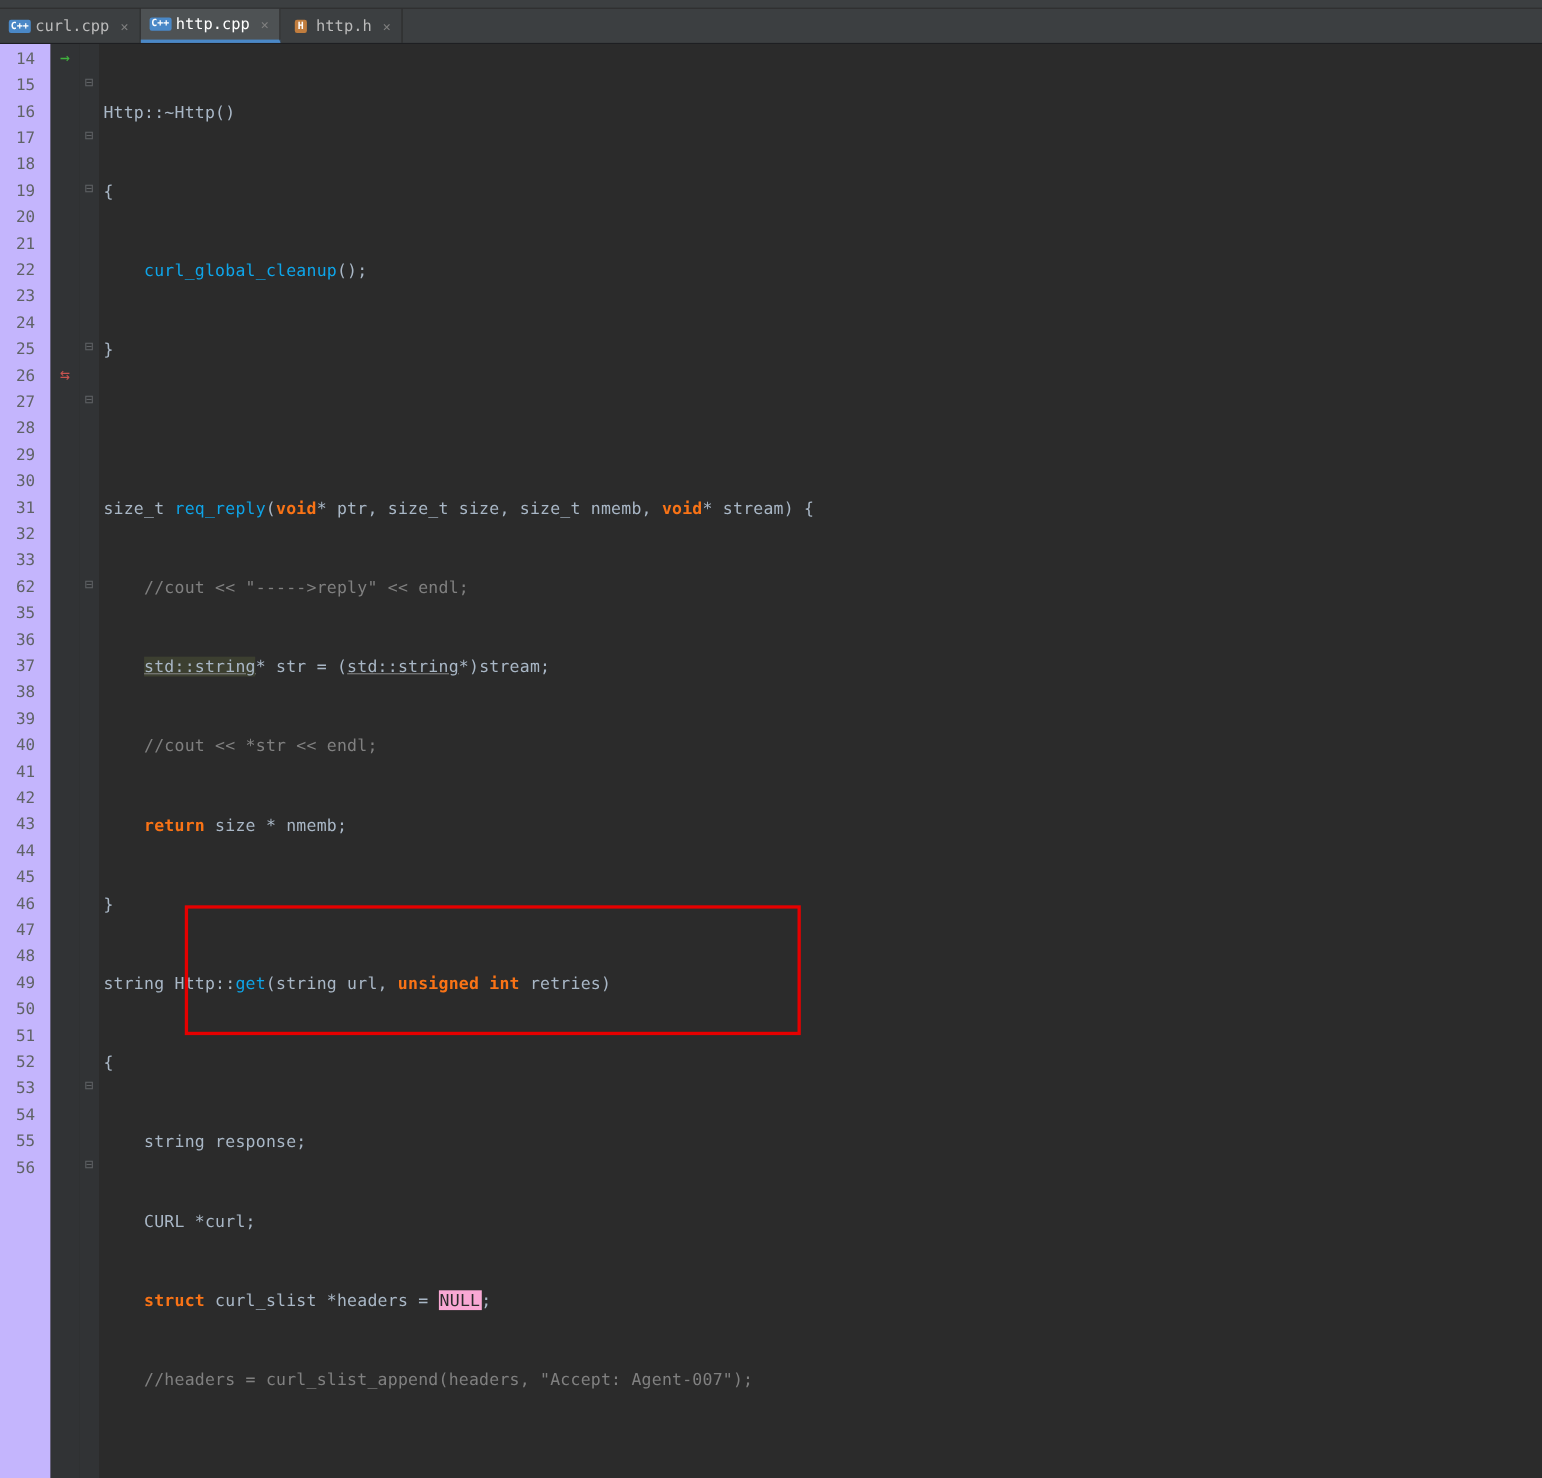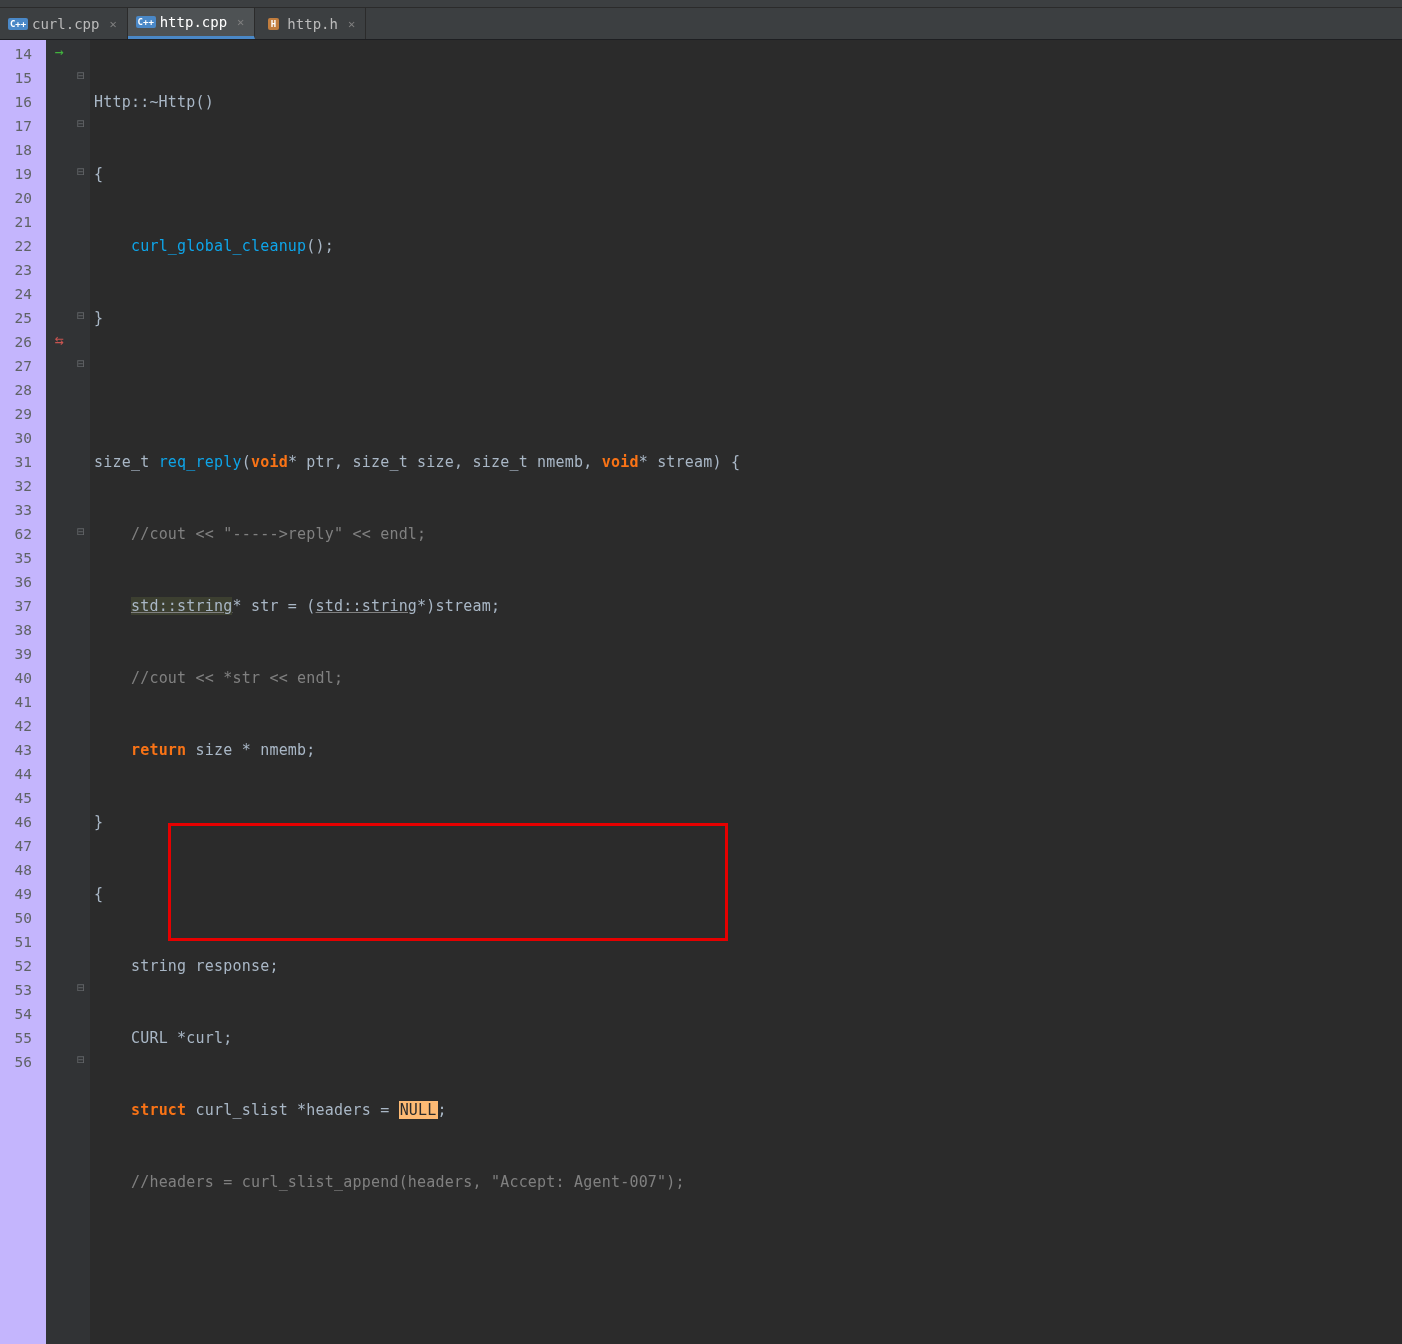--- a/index.html
+++ b/index.html
@@ -84,21 +84,21 @@
   position: relative;
   font-size: 15px;
   letter-spacing: 0.2px;
 }
 .code .line { height: 24px; position: relative; }
 .kw-bold { color: #f97316; font-weight: bold; }
 .comment { color: #808080; }
 .ident { color: #a9b7c6; }
 .fn { color: #0ea5e9; }
 .highlighted-bg { background: #3c3f30; }
-.null-hl { background: #fdba74; color: #2b2b2b; padding: 0 1px; }
+.null-hl { background: #f9a8d4; color: #2b2b2b; padding: 0 1px; }
 .redbox {
   position: absolute;
   border: 3px solid #e60000;
   pointer-events: none;
 }
 .arrow-in { color: #41b33e; }
 .arrow-both { color: #c75450; }
 .underline { text-decoration: underline; text-decoration-color: #808080; text-decoration-style: solid; }
 .cpp-icon {
   background: #4a88c7;
@@ -287,20 +287,21 @@
     <div class="line"><span class="ident">{</span></div>
     <div class="line">    <span class="fn">curl_global_cleanup</span><span>();</span></div>
     <div class="line"><span>}</span></div>
     <div class="line"></div>
     <div class="line"><span>size_t </span><span class="fn">req_reply</span><span>(</span><span class="kw-bold">void</span><span>* ptr, size_t size, size_t nmemb, </span><span class="kw-bold">void</span><span>* stream) {</span></div>
     <div class="line">    <span class="comment">//cout &lt;&lt; "-----&gt;reply" &lt;&lt; endl;</span></div>
     <div class="line">    <span class="highlighted-bg underline">std::string</span><span>* str = (</span><span class="underline">std::string</span><span>*)stream;</span></div>
     <div class="line">    <span class="comment">//cout &lt;&lt; *str &lt;&lt; endl;</span></div>
     <div class="line">    <span class="kw-bold">return</span><span> size * nmemb;</span></div>
     <div class="line"><span>}</span></div>
+    <div class="line"><span>string Http::</span><span class="fn">get</span><span>(string url, </span><span class="kw-bold">unsigned int</span><span> retries)</span></div>
     <div class="line"><span>{</span></div>
     <div class="line">    <span>string response;</span></div>
     <div class="line">    <span>CURL *curl;</span></div>
     <div class="line">    <span class="kw-bold">struct</span><span> curl_slist *headers = </span><span class="null-hl">NULL</span><span>;</span></div>
     <div class="line">    <span class="comment">//headers = curl_slist_append(headers, "Accept: Agent-007");</span></div>
     
     
     
     
     

